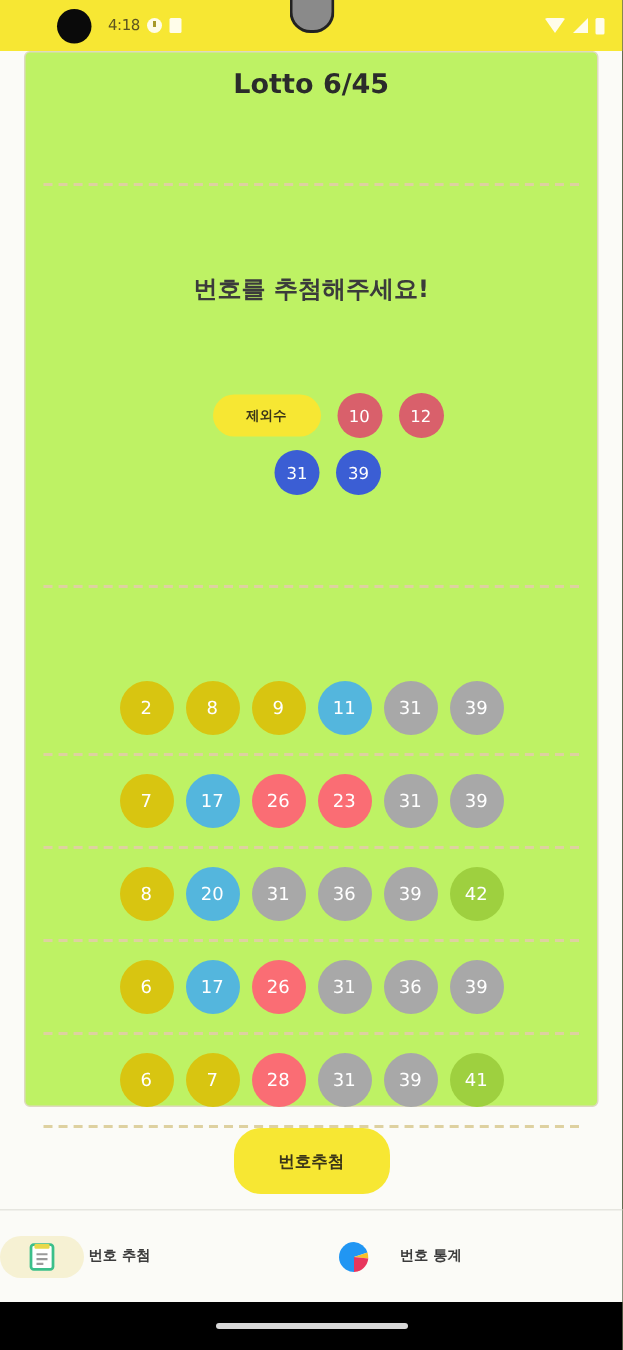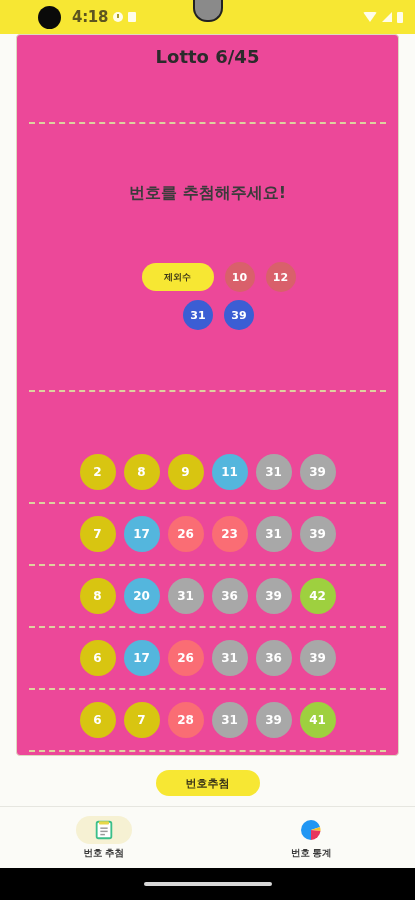--- a/index.html
+++ b/index.html
@@ -12,68 +12,68 @@
   .phone { width: 415px; height: 900px; position: relative; background: #fbfbf7; display: flex; flex-direction: column; }
 
   
   .statusbar {
     height: 34px; background: #f7e733; flex: 0 0 34px;
     display: flex; align-items: center; position: relative;
     padding: 0 12px;
   }
   .punch-hole { width: 23px; height: 23px; border-radius: 50%; background: #0a0a0a; margin-left: 26px; flex: 0 0 auto; }
   .sb-left { display: flex; align-items: center; gap: 5px; margin-left: 11px; }
-  .sb-time { font-size: 15px; color: #5d5520; font-weight: bold; letter-spacing: -0.3px; }
+  .sb-time { font-size: 10px; color: #5d5520; font-weight: normal; letter-spacing: -0.3px; }
   .sb-dot { width: 10px; height: 10px; border-radius: 50%; background: #fffde8; position: relative; }
   .sb-dot::after{ content:""; position:absolute; left:4px; top:2px; width:1.5px; height:4px; background:#a79a2a; }
   .sb-sq { width: 8px; height: 10px; background: #fffdea; border-radius: 1px; }
   .sb-right { margin-left: auto; display: flex; align-items: center; gap: 5px; }
   .ic-wifi { width: 0; height: 0; border-left: 7px solid transparent; border-right: 7px solid transparent; border-top: 10px solid #fffdea; border-radius: 2px;}
   .ic-signal { width: 0; height: 0; border-left: 10px solid transparent; border-bottom: 10px solid #fffdea; }
   .ic-batt { width: 6px; height: 11px; background: #fffdea; border-radius: 1px; }
   .notch-top { position: absolute; top: 0; left: 50%; transform: translateX(-50%); width: 30px; height: 22px;
                background: #8a8a8a; border-radius: 0 0 14px 14px; border: 2px solid #222; border-top: none; }
 
   
   .app-title {
     text-align: center; font-size: 30px; font-weight: bold; color: #5c5c5c;
     letter-spacing: 1px; padding: 12px 0 10px;
   }
 
   
   .card {
-    margin: 0 16px; background: #ec4899; border: 1px solid #ded9c0; border-radius: 4px;
+    margin: 0 16px; background: #bef264; border: 1px solid #ded9c0; border-radius: 4px;
     flex: 1 1 auto; display: flex; flex-direction: column; min-height: 0; gap: 46px;
   }
   .card-title { text-align: center; font-size: 18px; font-weight: bold; color: #2b2b2b; padding: 11px 0 9px; }
   .divider { border-top: 2px dashed #ded1a0; margin: 0 12px; }
   .subtitle { text-align: center; font-size: 16px; font-weight: bold; color: #3b3b3b; padding: 13px 0 8px; }
 
   .pillrow { display: flex; align-items: center; padding: 4px 0 4px 22px; gap: 11px; justify-content: center; }
   .pill { background: #f7e733; border-radius: 14px; width: 72px; height: 28px;
           display: flex; align-items: center; justify-content: center;
           font-size: 9px; font-weight: bold; color: #3b3618; }
   .ball { border-radius: 50%; display: flex; align-items: center; justify-content: center;
-          color: #fff; font-weight: bold; flex: 0 0 auto; }
+          color: #fff; font-weight: normal; flex: 0 0 auto; }
   .ball-sm { width: 30px; height: 30px; font-size: 11px; }
   .ball-lg { width: 36px; height: 36px; font-size: 12px; }
 
   .rows { flex: 1 1 auto; display: flex; flex-direction: column; justify-content: space-around; padding: 4px 0; min-height: 0;}
   .result-row { display: flex; align-items: center; justify-content: center; gap: 8px; padding: 12px 0; }
   .row-sep { border-top: 2px dashed #ded1a0; margin: 0 12px; }
 
   
   .draw-wrap { display: flex; justify-content: center; padding: 14px 0 10px; }
-  .draw-btn { background: #f7e733; border: none; border-radius: 18px; width: 104px; height: 26px;
+  .draw-btn { background: #f7e733; border: none; border-radius: 18px; width: 104px; height: 44px;
               font-size: 11px; font-weight: bold; color: #3b3618; font-family: inherit; cursor: pointer; }
 
   
   .tabbar { height: 62px; flex: 0 0 62px; display: flex; align-items: center; background: #fbfbf7;
             border-top: 1px solid #e6e6e0; }
-  .tab { flex: 1; display: flex; flex-direction: column; align-items: center; gap: 3px; cursor: pointer; font-family: Liberation Serif, serif; }
+  .tab { flex: 1; display: flex; flex-direction: row; align-items: center; gap: 3px; cursor: pointer; }
   .tab-iconwrap { width: 56px; height: 28px; display: flex; align-items: center; justify-content: center; border-radius: 14px; }
   .tab-iconwrap.active { background: #f6f1d3; }
   .tab-label { font-size: 9.5px; font-weight: bold; color: #3b3b3b; }
 
   
   .gesture { height: 32px; flex: 0 0 32px; background: #000; display: flex; align-items: center; justify-content: center; }
   .gesture-pill { width: 128px; height: 4px; border-radius: 2px; background: #d8d8d8; }
 </style>
 </head>
 <body>

